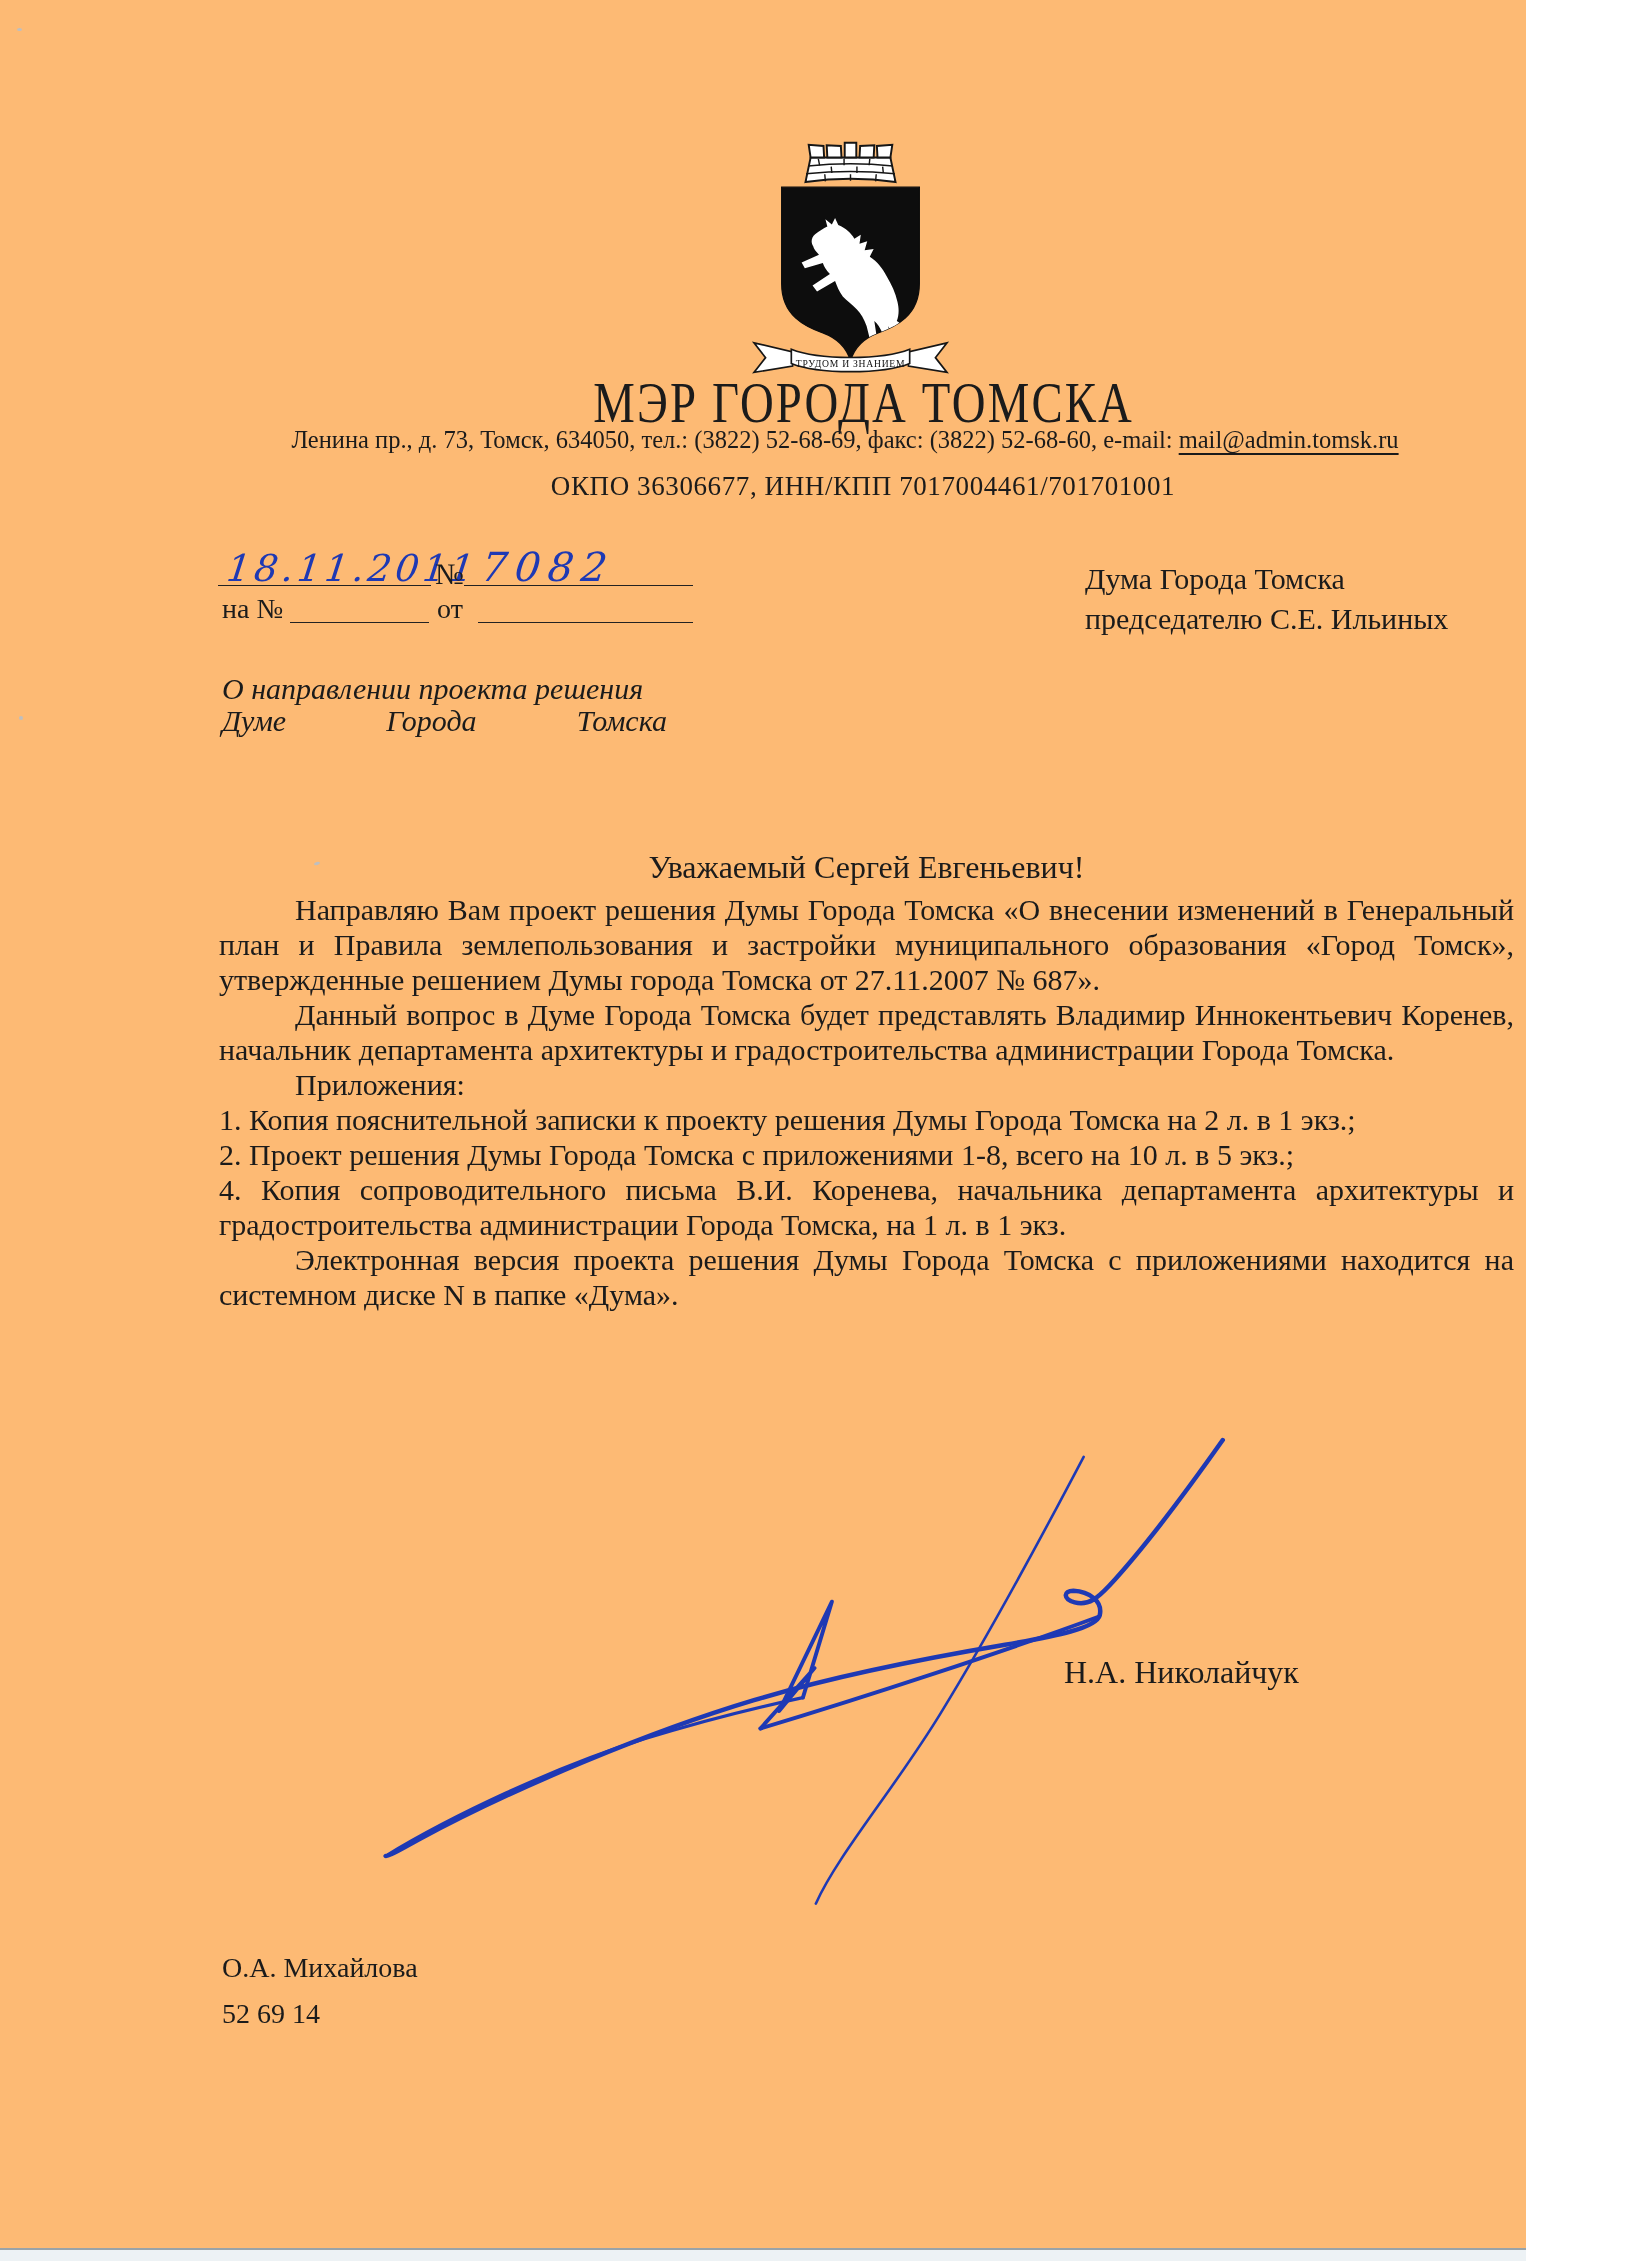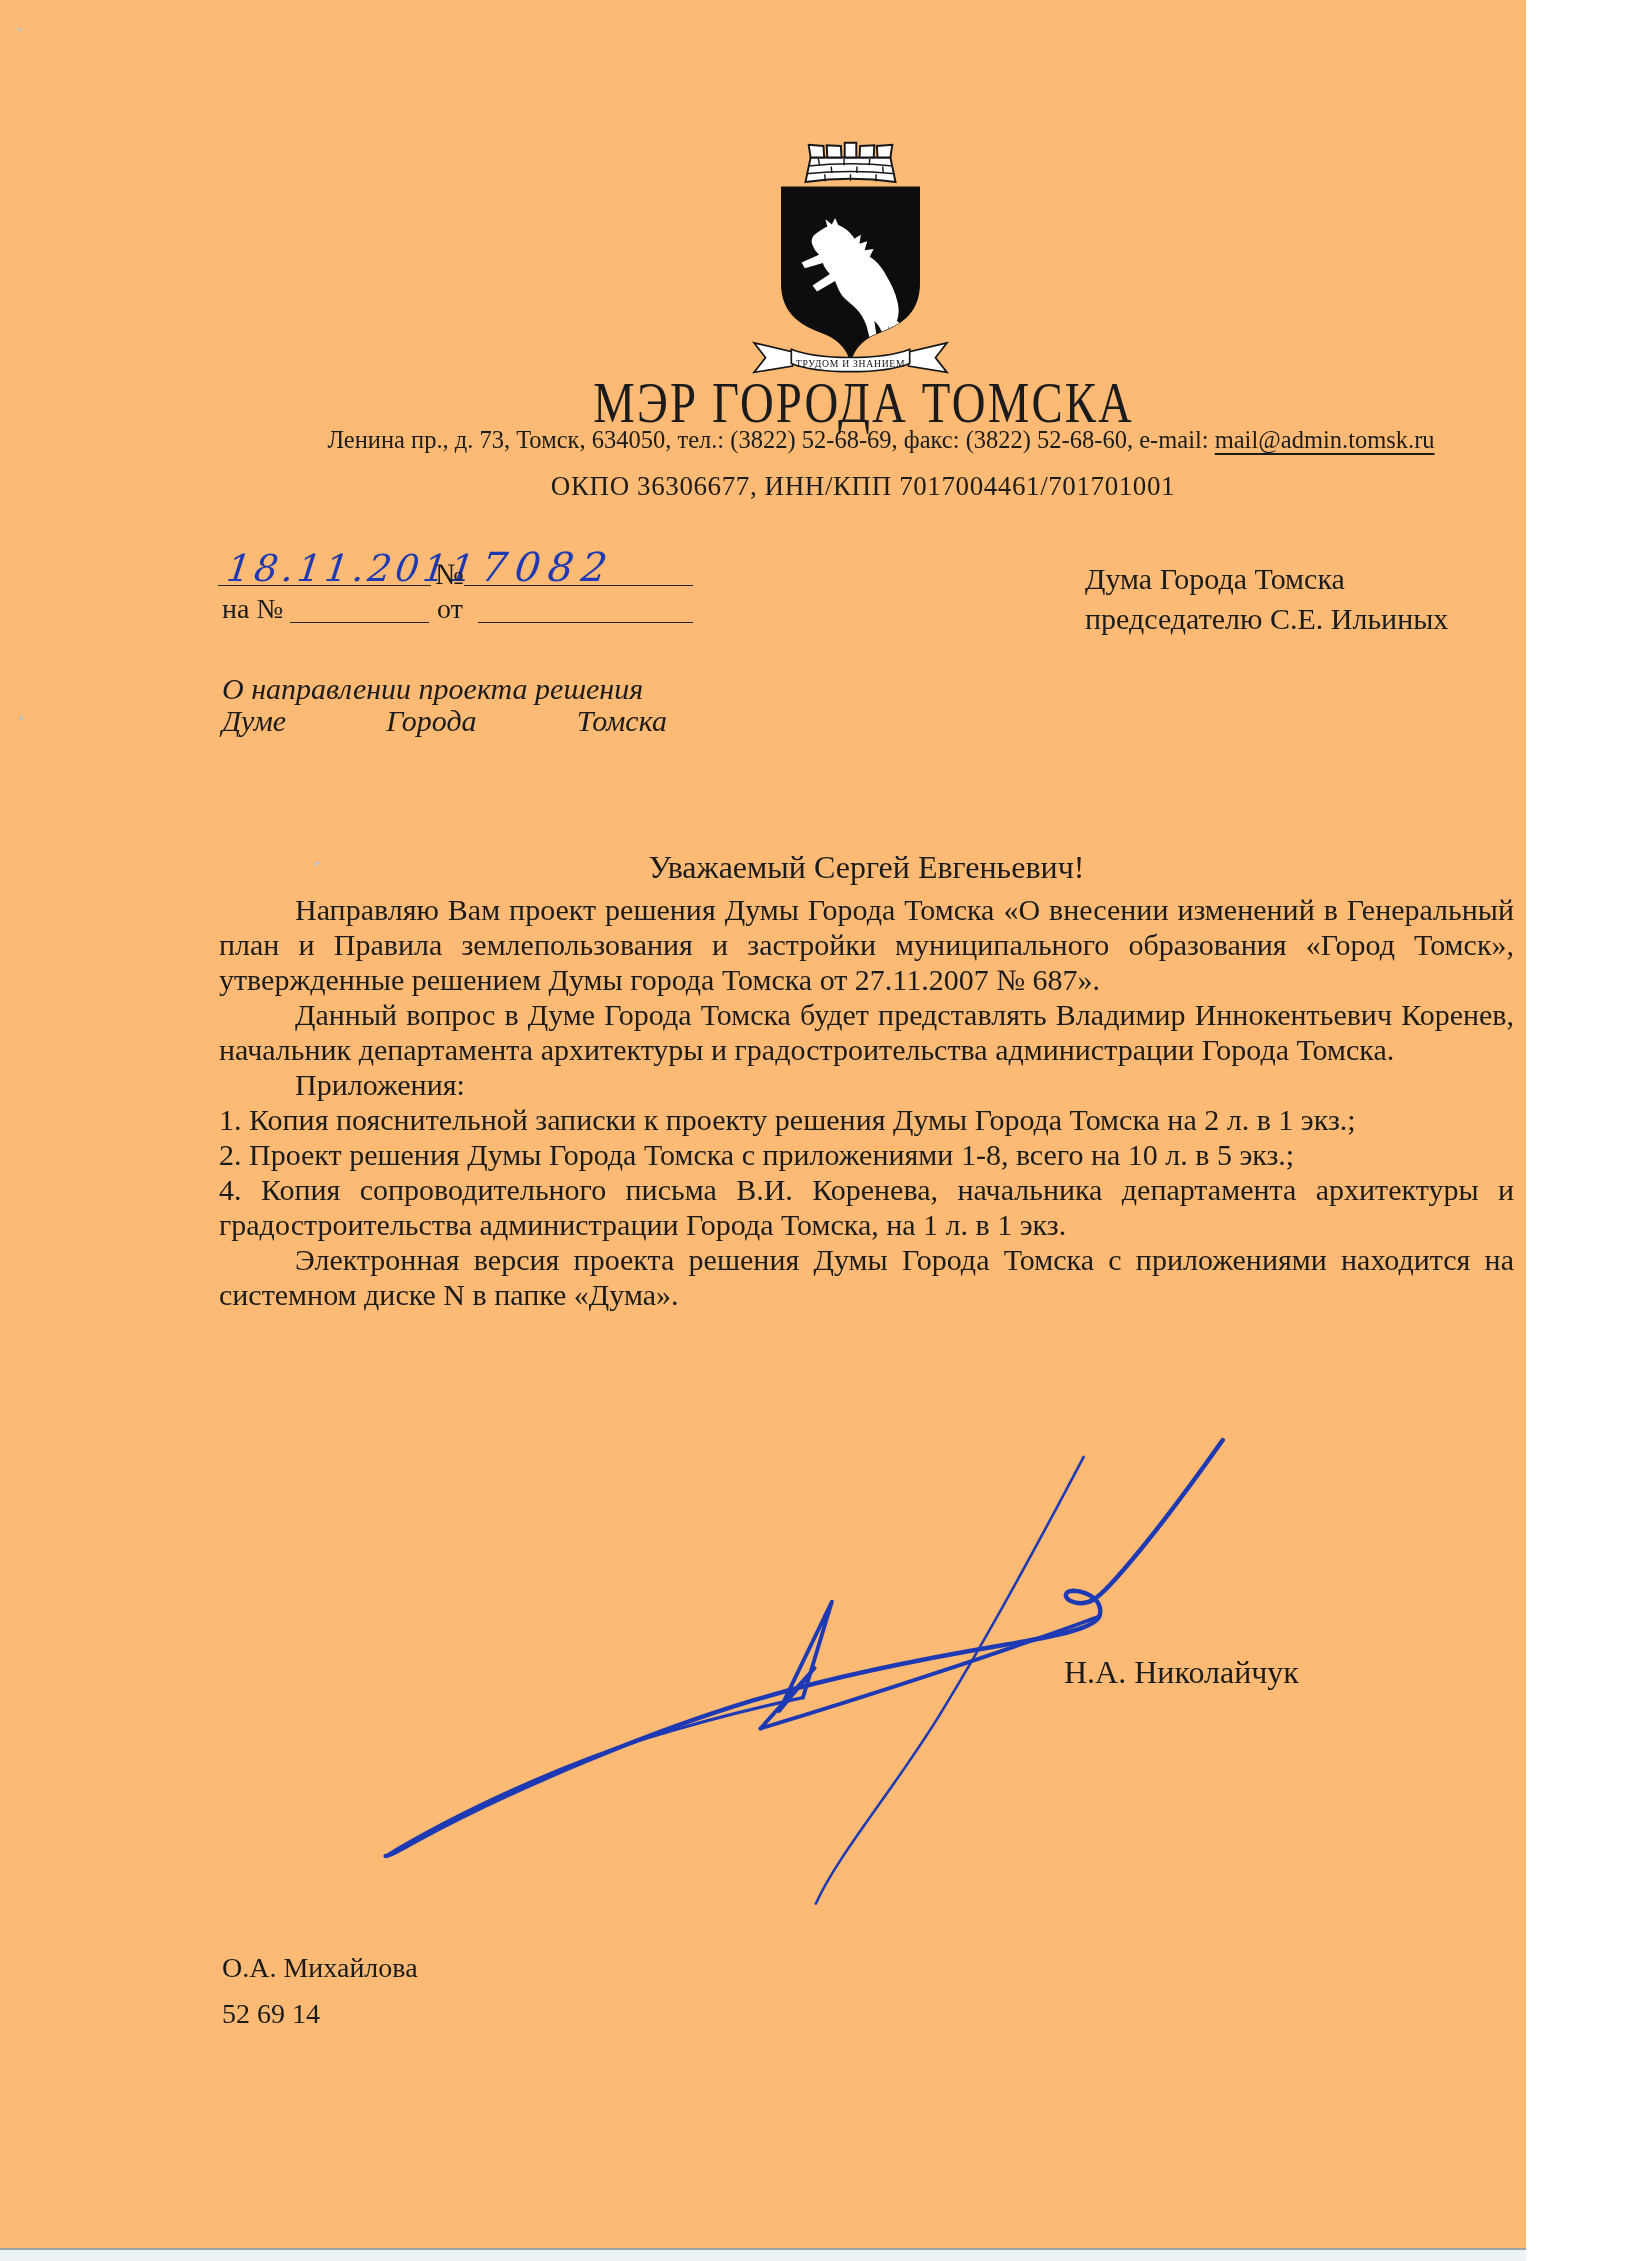--- a/index.html
+++ b/index.html
@@ -5,21 +5,21 @@
   html,body{margin:0;padding:0;background:#ffffff;}
   .page{position:relative;width:1526px;height:2261px;background:#fdba74;overflow:hidden;
         font-family:"Liberation Serif",serif;color:#1b1b1b;}
   .abs{position:absolute;}
 
   
   .crest{left:741px;top:137px;width:219px;height:247px;}
   .org-title{left:174px;top:370px;width:1379px;text-align:center;}
   .org-title span{display:inline-block;font-size:57px;letter-spacing:2.6px;transform:scaleX(0.82);
                   transform-origin:center;white-space:nowrap;}
-  .org-address{left:237px;top:426px;width:1288px;text-align:center;font-size:24.5px;white-space:nowrap;}
+  .org-address{left:201px;top:426px;width:1288px;text-align:center;font-size:24.5px;white-space:nowrap;}
   .org-address .email{text-decoration:underline;text-underline-offset:4.5px;text-decoration-thickness:1.9px;}
   .org-codes{left:219px;top:471px;width:1288px;text-align:center;font-size:27px;letter-spacing:0.6px;}
 
   
   .ink{color:#1e39b4;font-family:"DejaVu Serif",serif;font-style:italic;}
   .hand{display:inline-block;transform:skewX(-7deg);}
   .date-hand{left:227px;top:547px;font-size:37px;letter-spacing:3.9px;}
   .num-sign{left:435px;top:557px;font-size:30px;}
   .num-hand{left:482px;top:544px;font-size:40px;letter-spacing:7.7px;}
   .uline{border-bottom:1.9px solid #222;height:0;}

